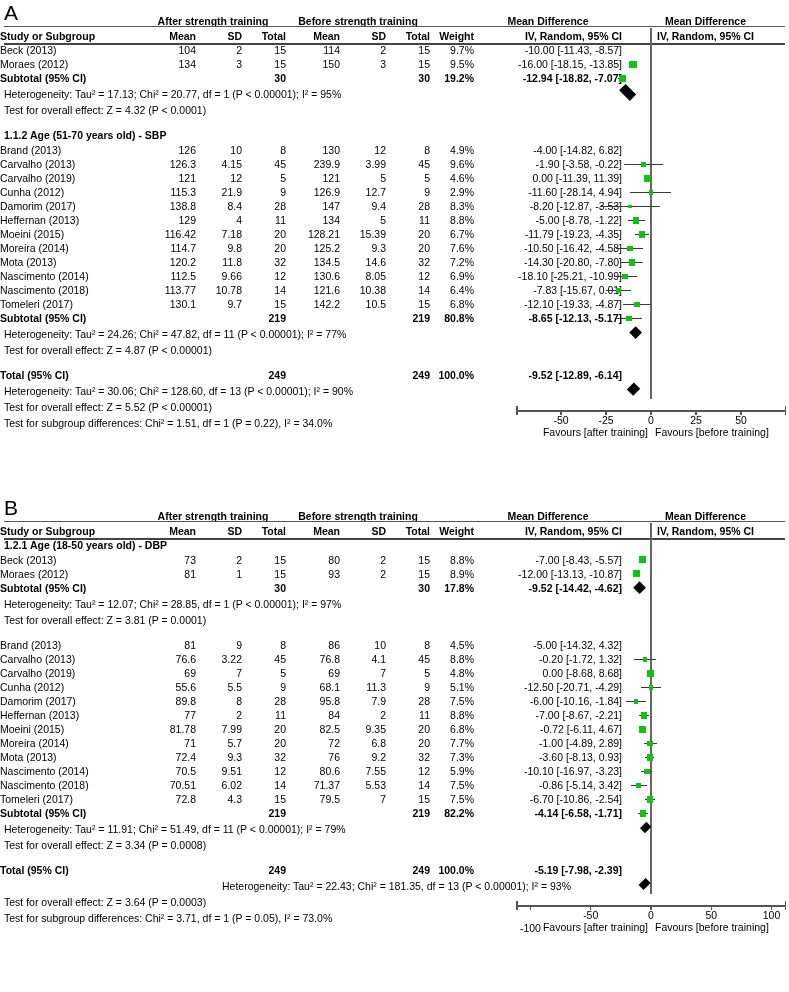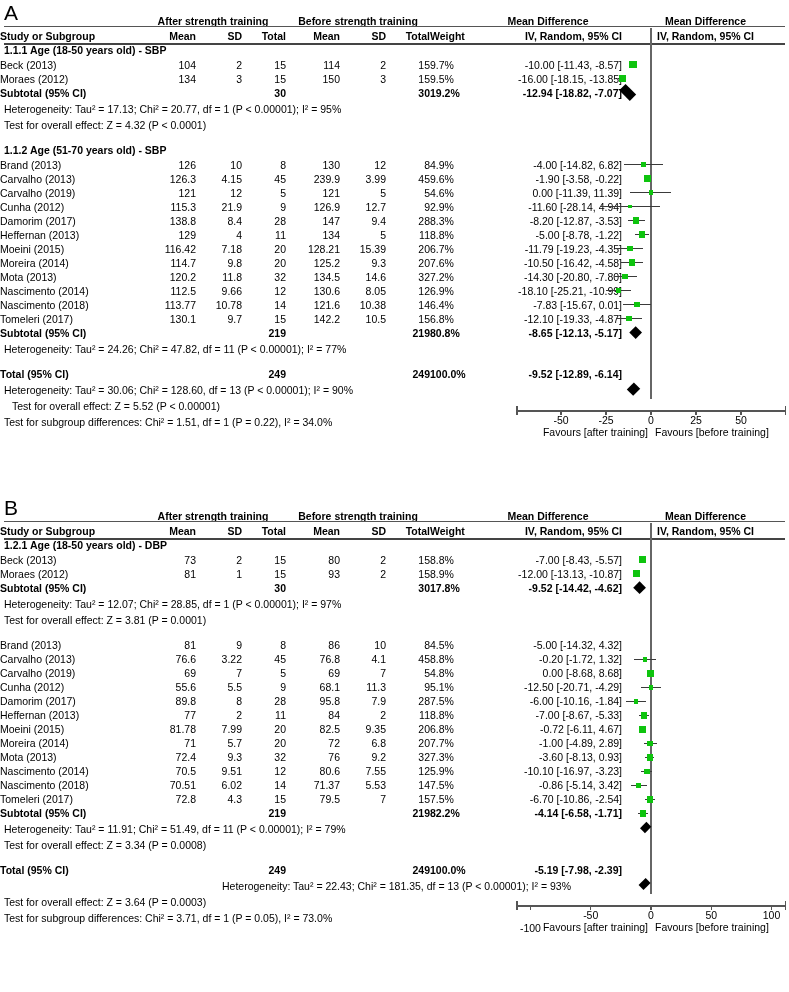--- a/index.html
+++ b/index.html
@@ -33,21 +33,21 @@
   .het td{height:14px;font-size:10.5px;padding-top:2px;}
   .spacer td{height:11px;}
 
   .c-study{width:140px;padding-left:4px;text-align:left;}
   .c-m1{width:56px;text-align:right;}
   .c-sd1{width:46px;text-align:right;}
   .c-t1{width:44px;text-align:right;}
   .c-m2{width:54px;text-align:right;}
   .c-sd2{width:46px;text-align:right;}
   .c-t2{width:44px;text-align:right;}
-  .c-w{width:44px;}
+  .c-w{width:44px;text-align:right;}
   .c-ci{width:148px;text-align:right;padding-right:8px;}
   .c-plot{width:auto;}
 
   .rule{position:absolute;left:4px;height:1px;background:#555;}
   .rule-thick{height:1.5px;background:#444;}
 
   
   .plot{position:absolute;overflow:visible;}
   .zeroline{position:absolute;width:1.5px;background:#666;}
   .axis{position:absolute;height:1.5px;background:#555;}
@@ -79,23 +79,20 @@
           <td class="c-m1">Mean</td>
           <td class="c-sd1">SD</td>
           <td class="c-t1">Total</td>
           <td class="c-m2">Mean</td>
           <td class="c-sd2">SD</td>
           <td class="c-t2">Total</td>
           <td class="c-w">Weight</td>
           <td class="c-ci">IV, Random, 95% CI</td>
           <td class="c-plot" colspan="1" style="text-align: center;">IV, Random, 95% CI</td>
         </tr>
-        <tr class="grp-hdr-row">
-          <td colspan="10" style="text-align: left; padding-left: 4px;">1.1.1 Age (18-50 years old) - SBP</td>
-        </tr>
         <tr class="row">
           <td class="c-study">Beck (2013)</td>
           <td class="c-m1">104</td>
           <td class="c-sd1">2</td>
           <td class="c-t1">15</td>
           <td class="c-m2">114</td>
           <td class="c-sd2">2</td>
           <td class="c-t2">15</td>
           <td class="c-w">9.7%</td>
           <td class="c-ci">-10.00 [-11.43, -8.57]</td>
@@ -289,40 +286,43 @@
           <td class="c-m2"></td>
           <td class="c-sd2"></td>
           <td class="c-t2">219</td>
           <td class="c-w">80.8%</td>
           <td class="c-ci">-8.65 [-12.13, -5.17]</td>
           <td class="c-plot"></td>
         </tr>
         <tr class="het">
           <td colspan="10" style="text-align: left; padding-left: 4px;">Heterogeneity: Tau² = 24.26; Chi² = 47.82, df = 11 (P &lt; 0.00001); I² = 77%</td>
         </tr>
+        <tr class="het">
+          <td colspan="10" style="text-align: left; padding-left: 4px;">Test for overall effect: Z = 4.87 (P &lt; 0.00001)</td>
+        </tr>
         <tr class="spacer">
           <td colspan="10"></td>
         </tr>
         <tr class="sub">
           <td class="c-study">Total (95% CI)</td>
           <td class="c-m1"></td>
           <td class="c-sd1"></td>
           <td class="c-t1">249</td>
           <td class="c-m2"></td>
           <td class="c-sd2"></td>
           <td class="c-t2">249</td>
           <td class="c-w">100.0%</td>
           <td class="c-ci">-9.52 [-12.89, -6.14]</td>
           <td class="c-plot"></td>
         </tr>
         <tr class="het">
           <td colspan="10" style="text-align: left; padding-left: 4px;">Heterogeneity: Tau² = 30.06; Chi² = 128.60, df = 13 (P &lt; 0.00001); I² = 90%</td>
         </tr>
         <tr class="het">
-          <td colspan="10" style="text-align: left; padding-left: 12px;">Test for overall effect: Z = 5.52 (P &lt; 0.00001)</td>
+          <td colspan="10" style="text-align: left; padding-left: 4px;">Test for overall effect: Z = 5.52 (P &lt; 0.00001)</td>
         </tr>
         <tr class="het">
           <td colspan="10" style="text-align: left; padding-left: 4px;">Test for subgroup differences: Chi² = 1.51, df = 1 (P = 0.22), I² = 34.0%</td>
         </tr>
       </tbody>
     </table>
     <div class="rule" style="top: 26px; width: 781px;"></div>
     <div class="rule rule-thick" style="top: 43px; width: 781px;"></div>
     <div class="plot" style="left: 0px; top: 0px; width: 789px; height: 495px;">
       <div class="zeroline" style="left: 650.25px; top: 28px; height: 371px;"></div>
@@ -508,21 +508,21 @@
         </tr>
         <tr class="row">
           <td class="c-study">Heffernan (2013)</td>
           <td class="c-m1">77</td>
           <td class="c-sd1">2</td>
           <td class="c-t1">11</td>
           <td class="c-m2">84</td>
           <td class="c-sd2">2</td>
           <td class="c-t2">11</td>
           <td class="c-w">8.8%</td>
-          <td class="c-ci">-7.00 [-8.67, -5.33]</td>
+          <td class="c-ci">-7.00 [-8.67, -2.21]</td>
           <td class="c-plot"></td>
         </tr>
         <tr class="row">
           <td class="c-study">Moeini (2015)</td>
           <td class="c-m1">81.78</td>
           <td class="c-sd1">7.99</td>
           <td class="c-t1">20</td>
           <td class="c-m2">82.5</td>
           <td class="c-sd2">9.35</td>
           <td class="c-t2">20</td>

